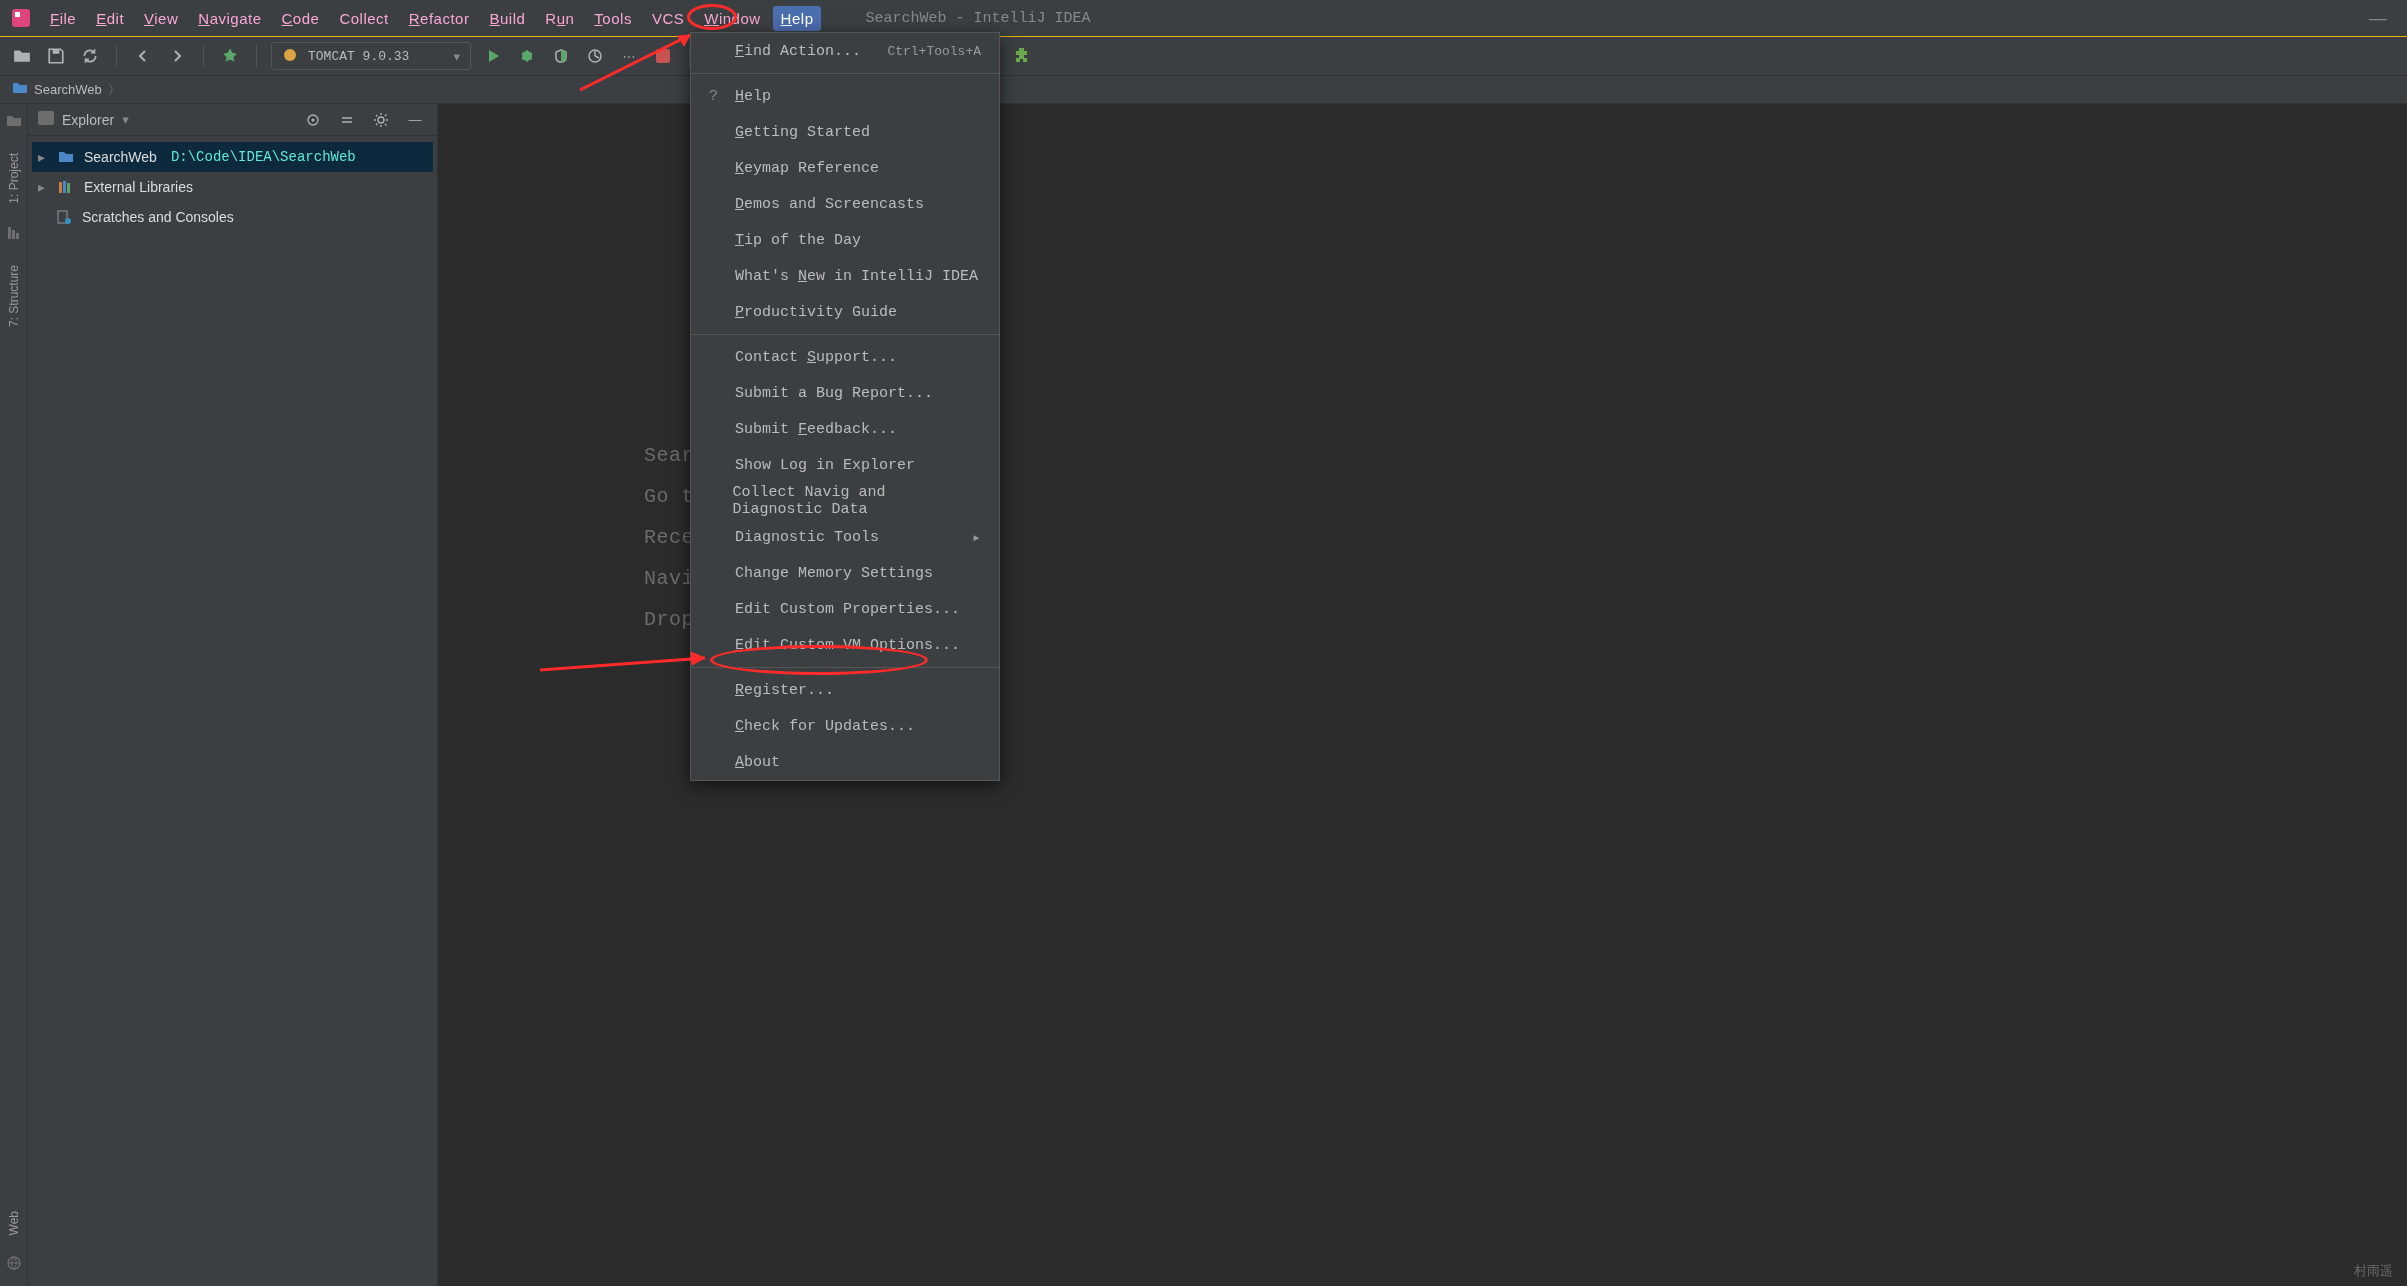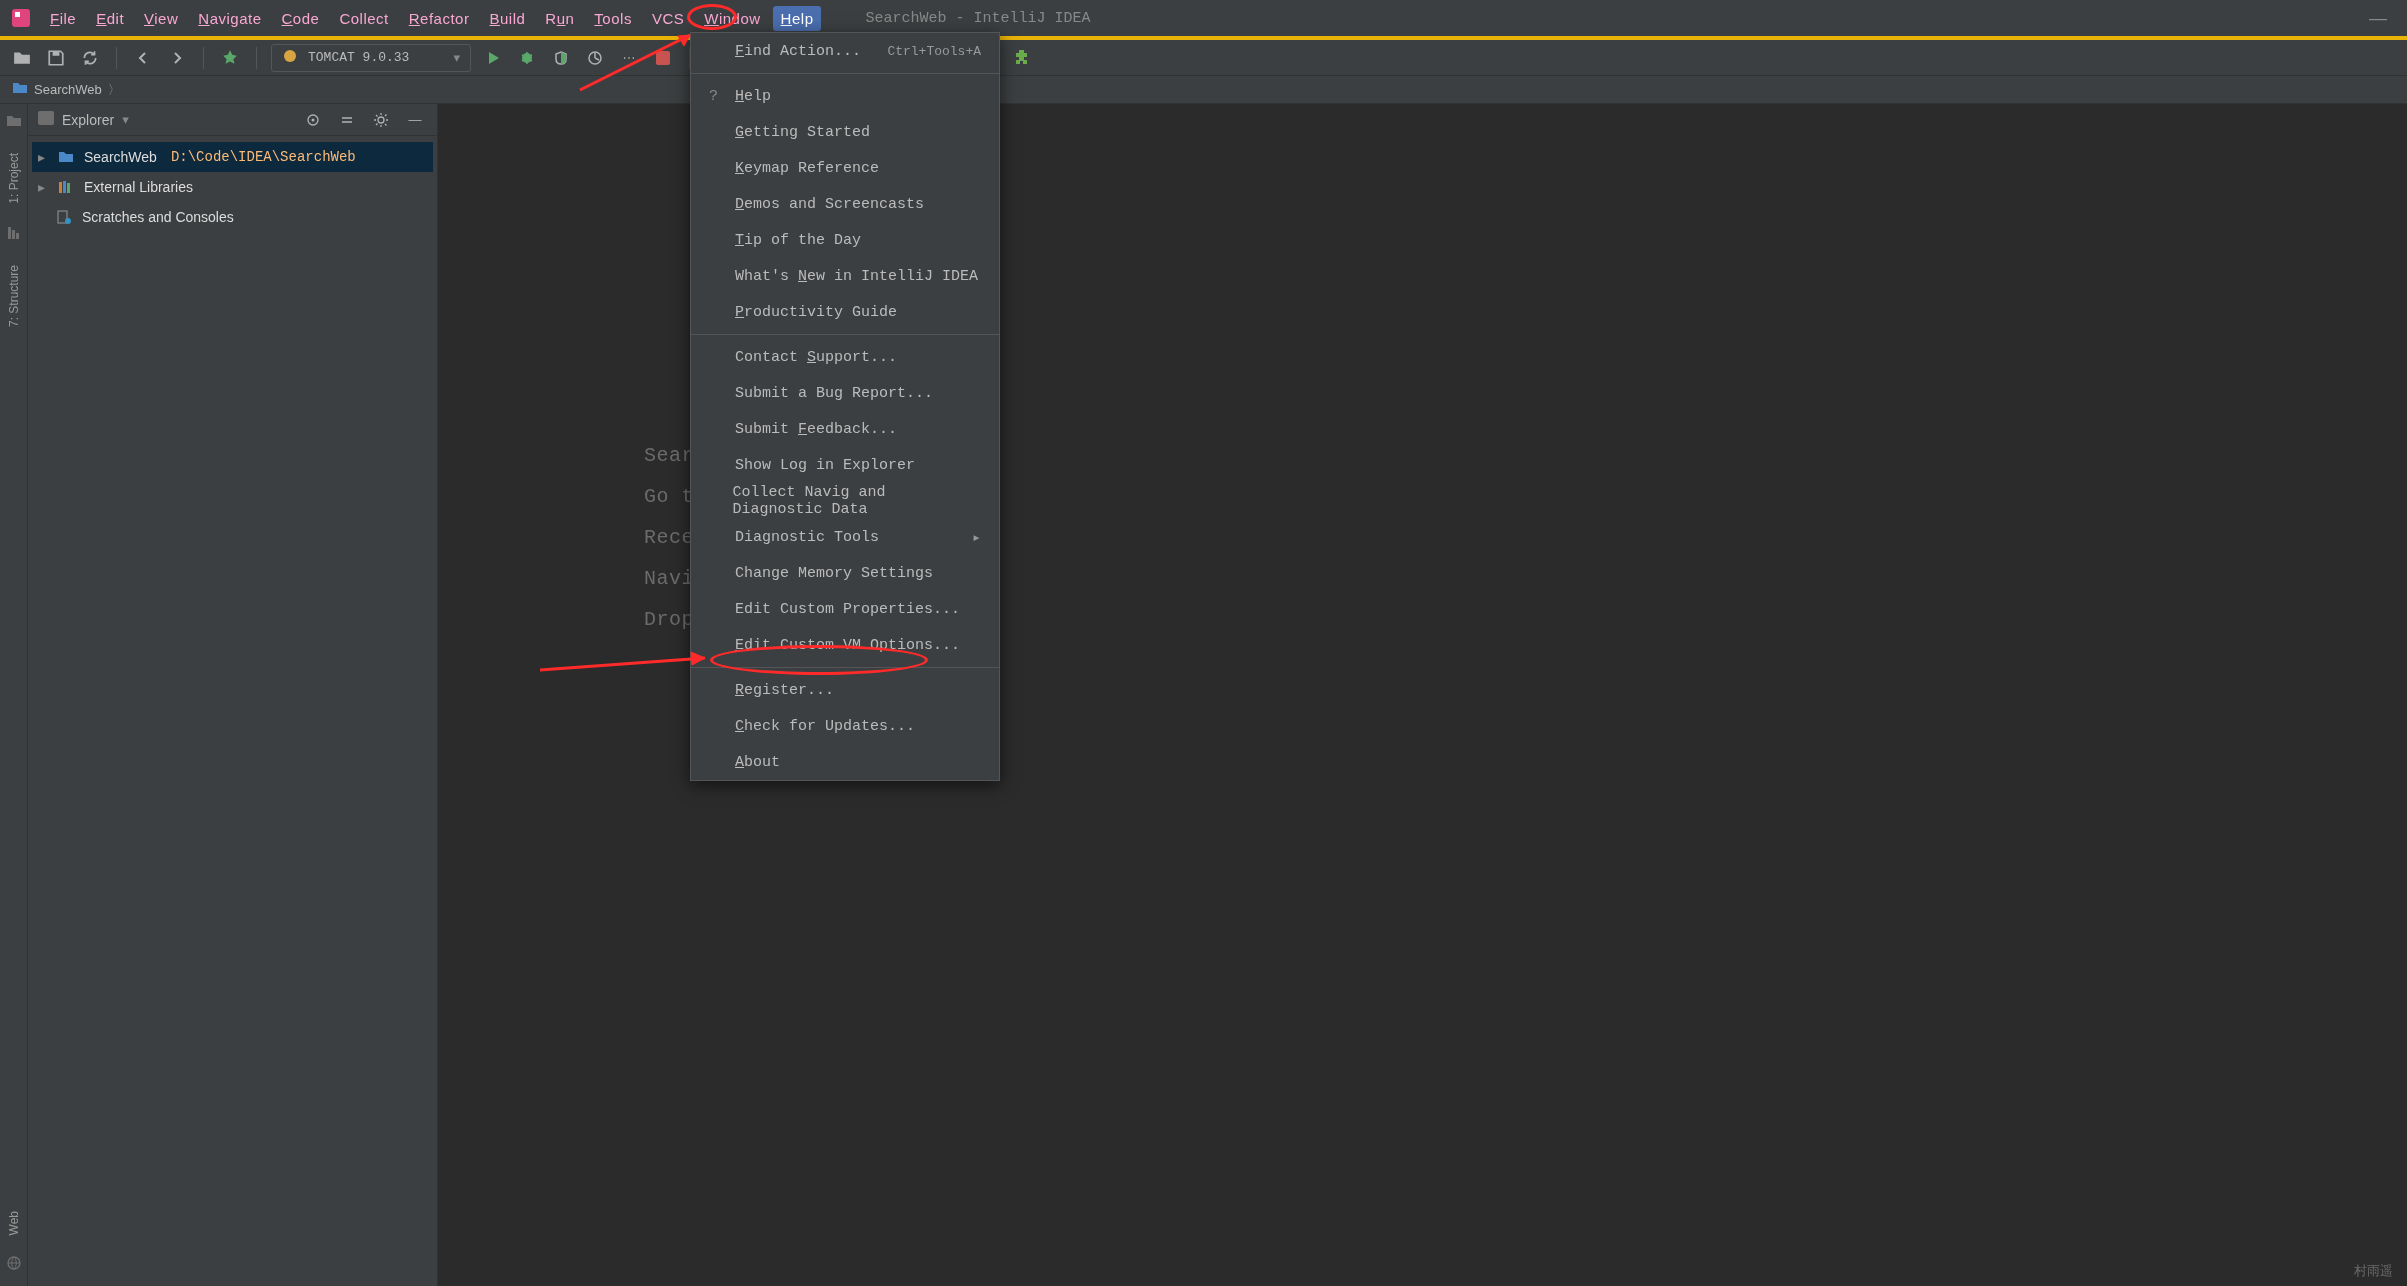--- a/index.html
+++ b/index.html
@@ -48,21 +48,21 @@
   display: flex; gap: 20px; padding-right: 10px;
   color: #888;
 }
 
 
 .toolbar {
   display: flex;
   align-items: center;
   height: 40px;
   background: #3c3f41;
-  border-top: 4px solid #eab308;
+  border-top: 1px solid #eab308;
   border-bottom: 1px solid #323232;
   padding: 0 10px;
   gap: 10px;
 }
 .tbtn {
   width: 24px; height: 24px;
   display: inline-flex; align-items: center; justify-content: center;
   color: #afb1b3; cursor: pointer;
 }
 .toolbar .sep { width: 1px; height: 22px; background: #555; margin: 0 4px; }
@@ -132,21 +132,21 @@
 }
 .tree-row {
   display: flex; align-items: center;
   height: 30px; padding: 0 6px;
   gap: 8px; cursor: pointer;
 }
 .tree-row.selected { background: #0d293e; }
 .tree-row .arrow { width: 12px; color: #888; }
 .tree-row .iconbox { width: 18px; display:inline-flex; }
 .tree-row .label { color: #ddd; }
-.tree-row .path { color: #fdba74; margin-left: 6px; }
+.tree-row .path { color: #5eead4; margin-left: 6px; }
 .tree-row.indent1 { padding-left: 24px; }
 
 
 .editor-area {
   flex: 1;
   background: #2b2b2b;
   position: relative;
 }
 .welcome-hints {
   position: absolute;

